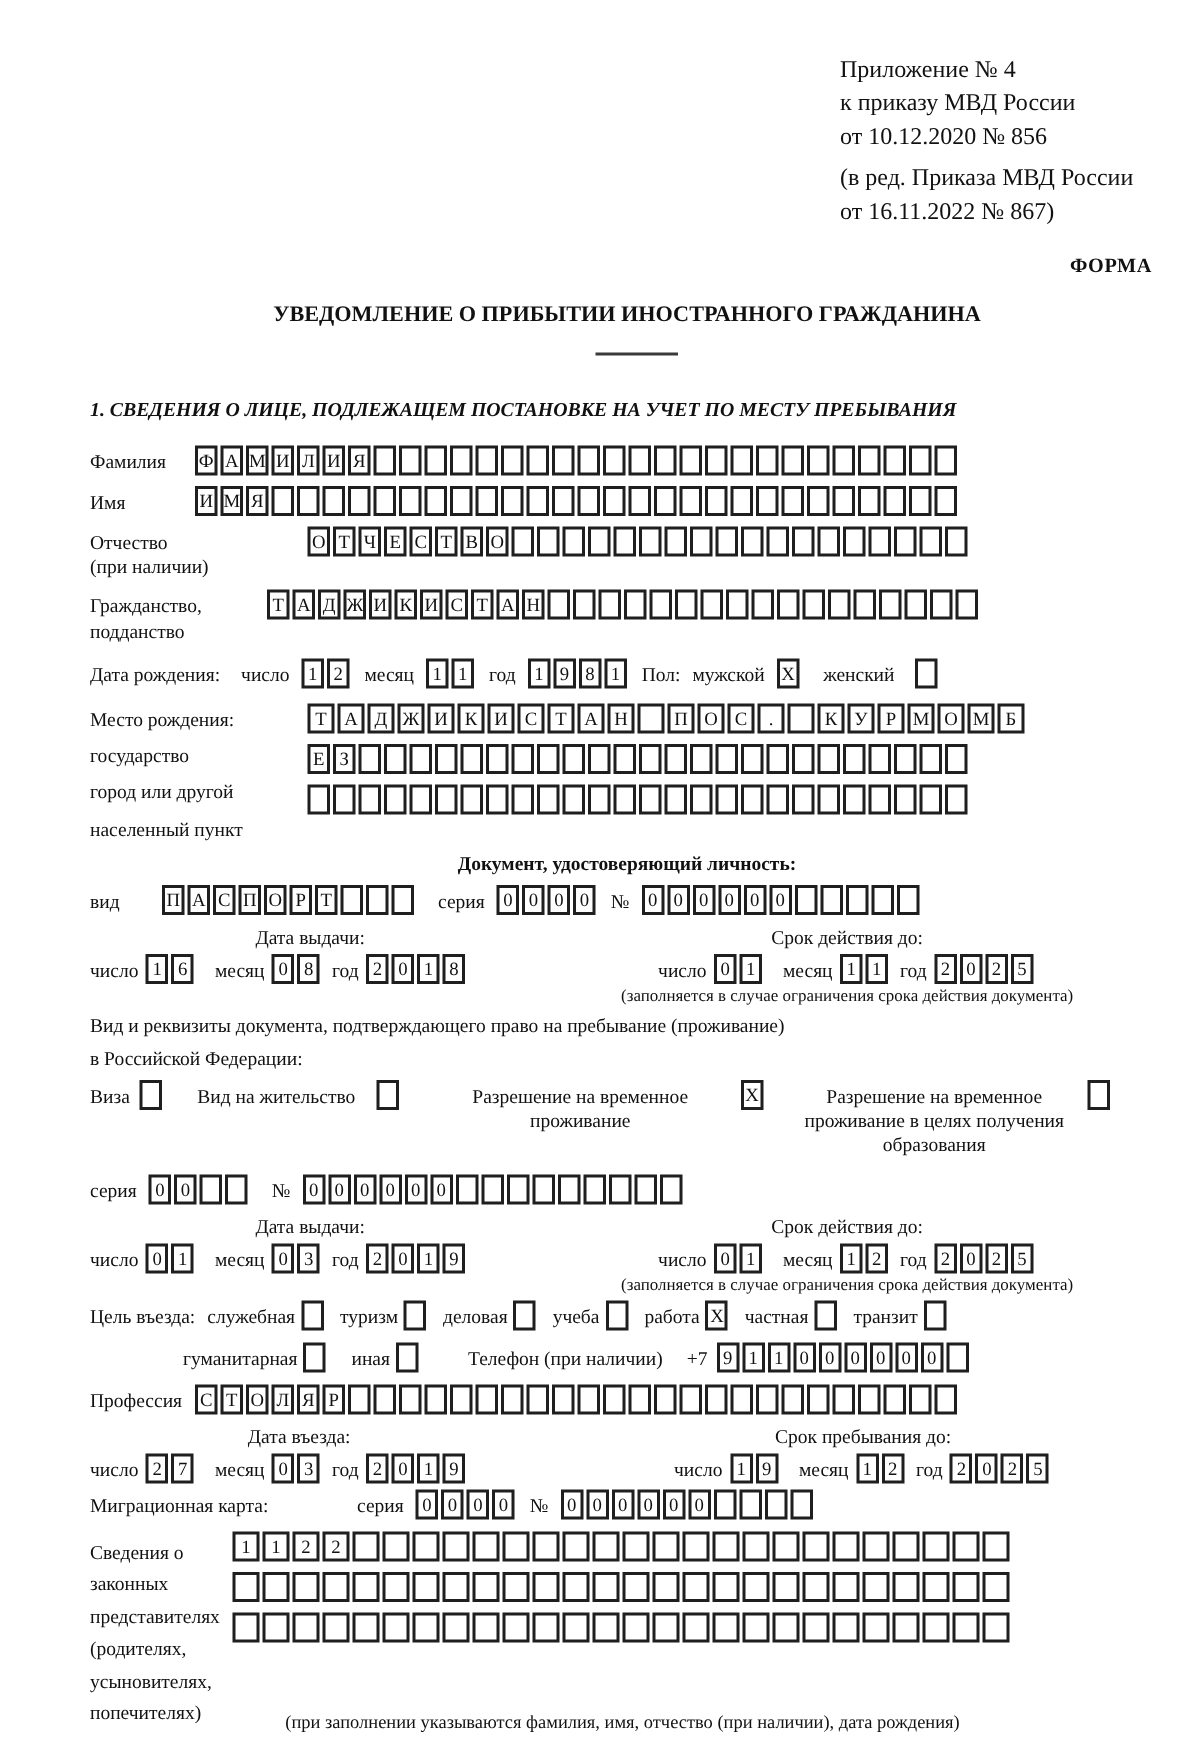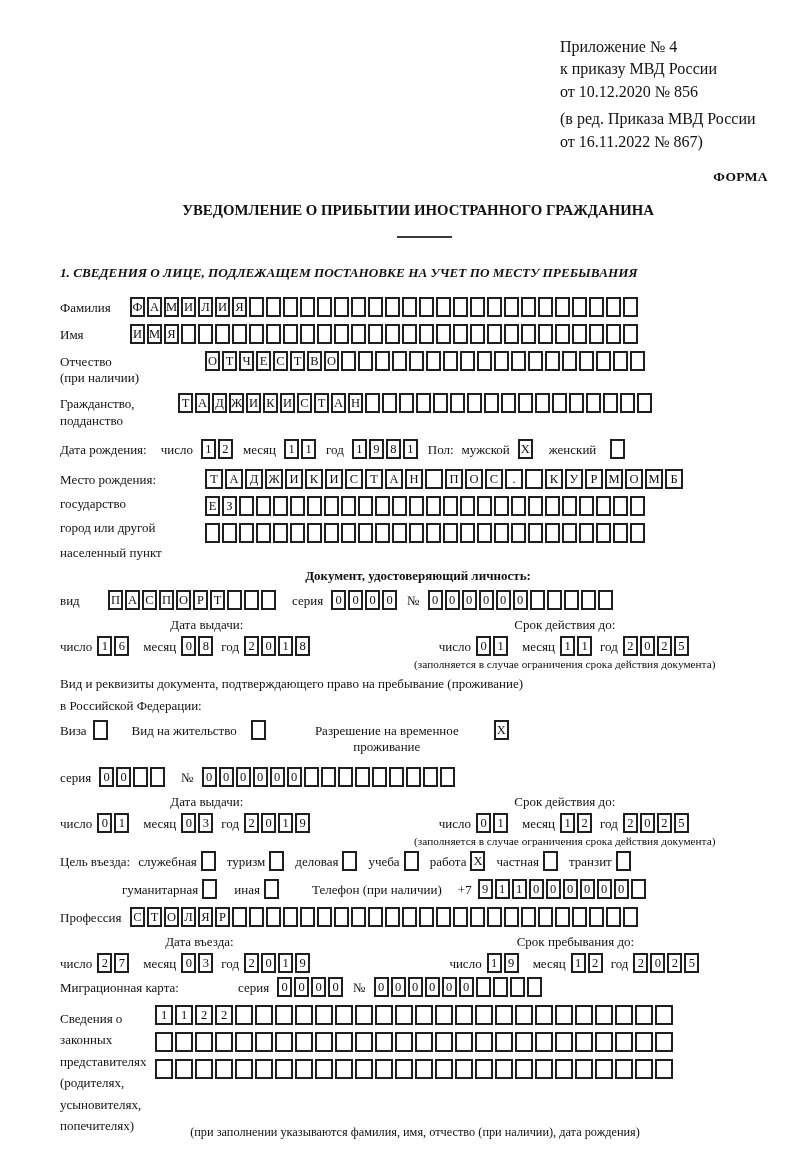--- a/index.html
+++ b/index.html
@@ -191,20 +191,24 @@
       <span class="cell"></span>
     </span>
     <span class="opt" style="margin-left:8px;">
       <span class="olbl">Вид на жительство</span>
       <span class="cell" style="margin-left:8px;"></span>
     </span>
     <span class="opt" style="margin-left:10px;">
       <span class="olbl center2">Разрешение на временное проживание</span>
       <span class="cell" style="margin-left:6px;">X</span>
     </span>
+    <span class="opt" style="margin-left:8px; margin-right:0;">
+      <span class="olbl center3">Разрешение на временное проживание в целях получения образования</span>
+      <span class="cell" style="margin-left:6px; margin-right:0;"></span>
+    </span>
   </div>
 
   <div class="row" style="margin-top:12px;">
     <span class="inline-lbl">серия</span>
       <span class="gap8"></span>
     <span class="boxes"><span class="cell">0</span><span class="cell">0</span><span class="cell"></span><span class="cell"></span></span>
       <span class="gap14"></span>
     <span class="inline-lbl">№</span>
       <span class="gap8"></span>
     <span class="boxes"><span class="cell">0</span><span class="cell">0</span><span class="cell">0</span><span class="cell">0</span><span class="cell">0</span><span class="cell">0</span><span class="cell"></span><span class="cell"></span><span class="cell"></span><span class="cell"></span><span class="cell"></span><span class="cell"></span><span class="cell"></span><span class="cell"></span><span class="cell"></span></span>

